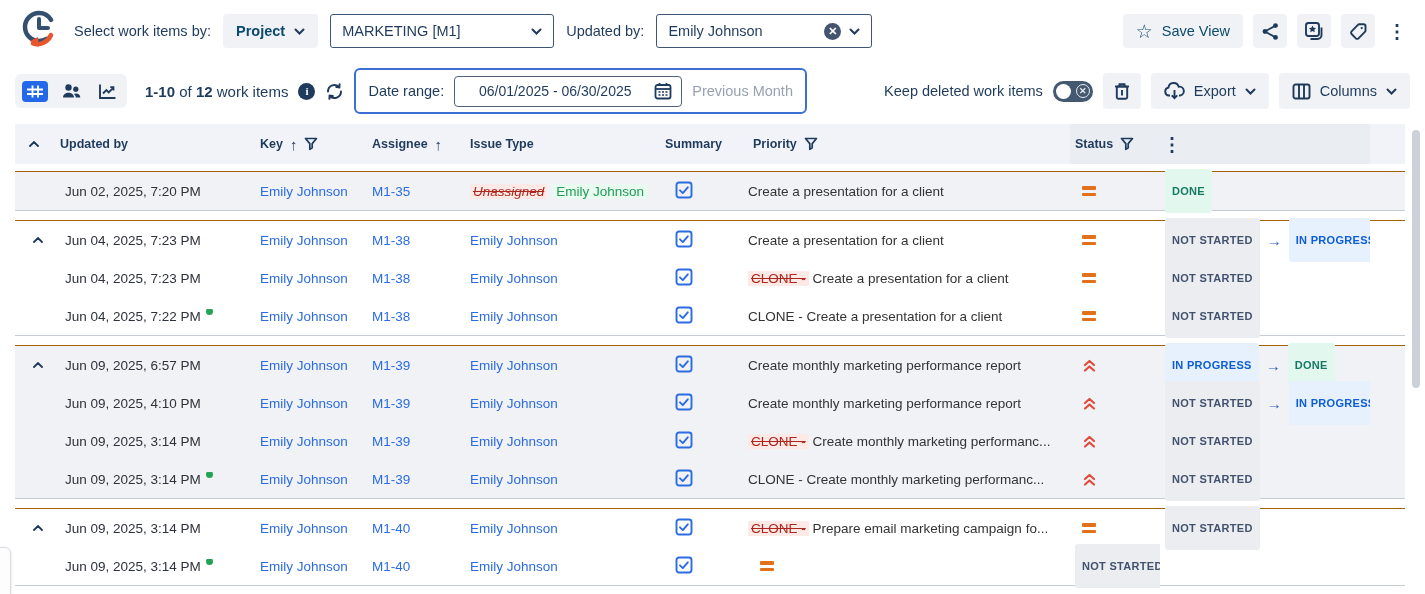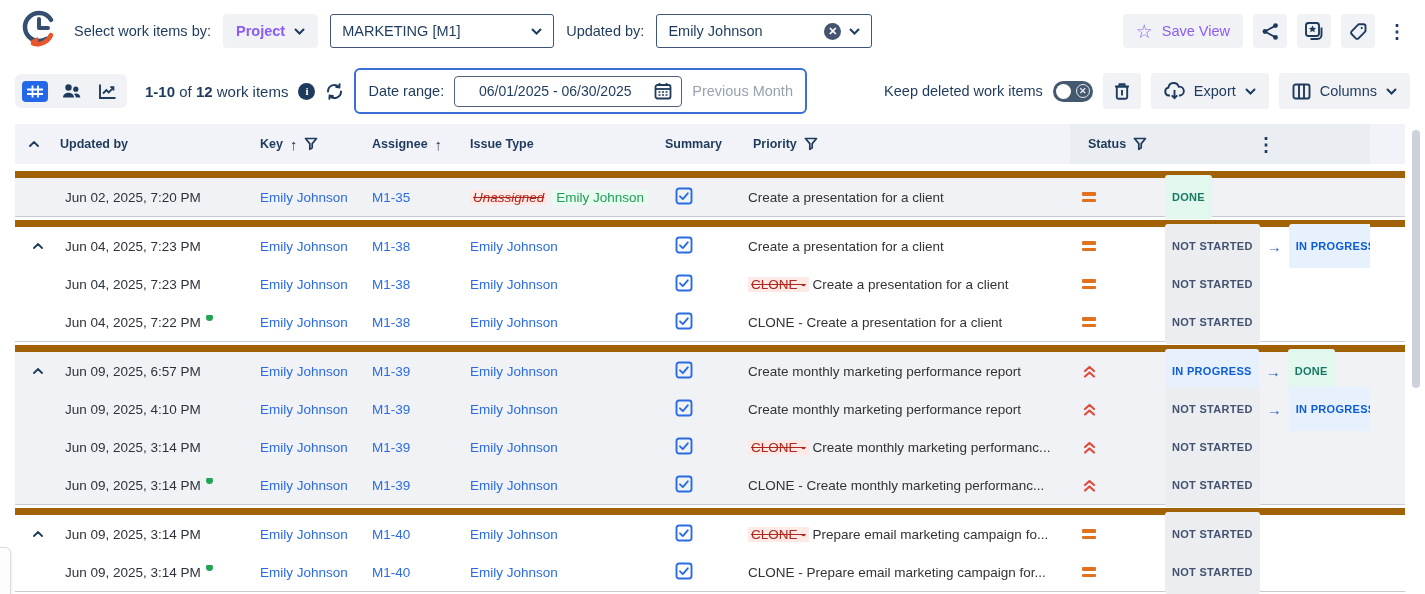--- a/index.html
+++ b/index.html
@@ -8,21 +8,21 @@
     position: relative; width: 1425px; height: 594px; overflow: hidden;
     background: #fff; font-family: "Liberation Sans", sans-serif; color: #1e3a5c;
   }
   
   .topbar { display: flex; align-items: center; height: 62px; padding: 0 16px; gap: 12px; }
   .logo { width: 46px; height: 48px; flex: 0 0 auto; }
   .lbl { font-size: 14.5px; color: #1e3a5c; white-space: nowrap; }
   .btn-soft {
     display: inline-flex; align-items: center; gap: 9px; background: #f1f2f5;
     border: none; border-radius: 4px; height: 34px; padding: 0 13px;
-    font-family: inherit; font-size: 14.5px; font-weight: 700; color: #8b5cf6; cursor: pointer; white-space: nowrap;
+    font-family: inherit; font-size: 14.5px; font-weight: 700; color: #0c4a6e; cursor: pointer; white-space: nowrap;
   }
   .select-box {
     display: inline-flex; align-items: center; gap: 8px; height: 34px; padding: 0 11px;
     border: 1.6px solid #3e5578; border-radius: 3px; background: #fff;
     font-size: 14.5px; color: #1e3a5c; cursor: pointer; white-space: nowrap;
   }
   .select-box.project { width: 224px; } .select-box.user { width: 216px; }
   .select-box .grow { flex: 1; text-align: left; }
   .clear-x { width: 17px; height: 17px; border-radius: 50%; background: #44546f; color: #fff;
     display: inline-flex; align-items: center; justify-content: center; font-size: 11px; font-weight: 700; }
@@ -55,25 +55,25 @@
   .toggle .knob { width: 15px; height: 15px; border-radius: 50%; background: #fff; }
   .toggle .offx { width: 14px; height: 14px; border-radius: 50%; border: 1.4px solid #e7ebf1; color: #e7ebf1;
     font-size: 9px; display: inline-flex; align-items: center; justify-content: center; font-weight: 700; }
   .tb-btn { display: inline-flex; align-items: center; gap: 9px; background: #f1f2f5; border: none; border-radius: 4px;
     height: 36px; padding: 0 13px; font-family: inherit; font-size: 14.5px; font-weight: 500; color: #1e3a5c; cursor: pointer; white-space: nowrap; }
   
   .table { margin: 0 20px 0 15px; }
   .grid { display: grid; grid-template-columns: 45px 200px 112px 98px 195px 83px 322px 90px 210px 30px; align-items: center; }
   .thead { background: #f1f3f8; height: 40px; margin-bottom: 7px; font-size: 12.5px; font-weight: 700; color: #1e3a5c; }
   .thead .cell { display: flex; align-items: center; gap: 7px; height: 100%; white-space: nowrap; }
-  .thead .pinned { background: #eaedf2; justify-content: center; }
+  .thead .pinned { background: #eaedf2; }
   .sort { font-size: 15px; font-weight: 700; cursor: pointer; }
   .funnel { cursor: pointer; display: inline-flex; }
   .hchev { background: none; border: none; color: #1e3a5c; cursor: pointer; display: inline-flex; margin-left: 14px; }
-  .group { border-top: 7px solid #a16207; border-bottom: 1px solid #c6cbd4; margin-bottom: 3px; }
+  .group { border-top: 1px solid #a16207; border-bottom: 1px solid #c6cbd4; margin-bottom: 9px; }
   .group.shaded { background: #f1f2f6; }
   .trow { height: 38px; font-size: 13.5px; }
   .cell { overflow: hidden; white-space: nowrap; }
   .c-chev { display: flex; justify-content: center; }
   .rowchev { background: none; border: none; cursor: pointer; color: #1e3a5c; display: inline-flex; padding: 4px; }
   .datetxt { color: #2e323a; padding-left: 5px; }
   .gdot { display: inline-block; width: 7px; height: 7px; border-radius: 50%; background: #23a455; margin-left: 5px; transform: translateY(-6px); }
   .lnk { color: #2b6ce2; text-decoration: none; cursor: pointer; }
   .ticon { display: inline-flex; padding-left: 10px; }
   .sumtxt { color: #333; }
@@ -559,21 +559,20 @@
     <div class="cell"><span class="datetxt">Jun 09, 2025, 3:14 PM</span><span class="gdot"></span></div>
     <div class="cell"><a class="lnk">Emily Johnson</a></div>
     <div class="cell"><a class="lnk">M1-40</a></div>
     <div class="cell c-assignee"><a class="lnk">Emily Johnson</a></div>
     <div class="cell"><span class="ticon">
                 <svg width="18" height="18" viewBox="0 0 18 18" fill="none">
                   <rect x="1.5" y="1.5" width="15" height="15" rx="2.5" stroke="#2b6ce2" stroke-width="1.9"></rect>
                   <path d="M5 9.3l2.8 2.8 5-5.8" stroke="#2b6ce2" stroke-width="1.9" stroke-linecap="round" stroke-linejoin="round"></path>
                 </svg>
               </span></div>
-    <div class="cell"><span class="sumtxt">CLONE - Prepare email marketing campaign for...</span></div>
     <div class="cell c-prio">
               <span class="prio-med">
                 <i></i>
                 <i></i>
               </span>
             </div>
     <div class="cell c-status">
               <span class="badge b-notstart">NOT STARTED</span>
             </div>
     <div class="cell"></div>

